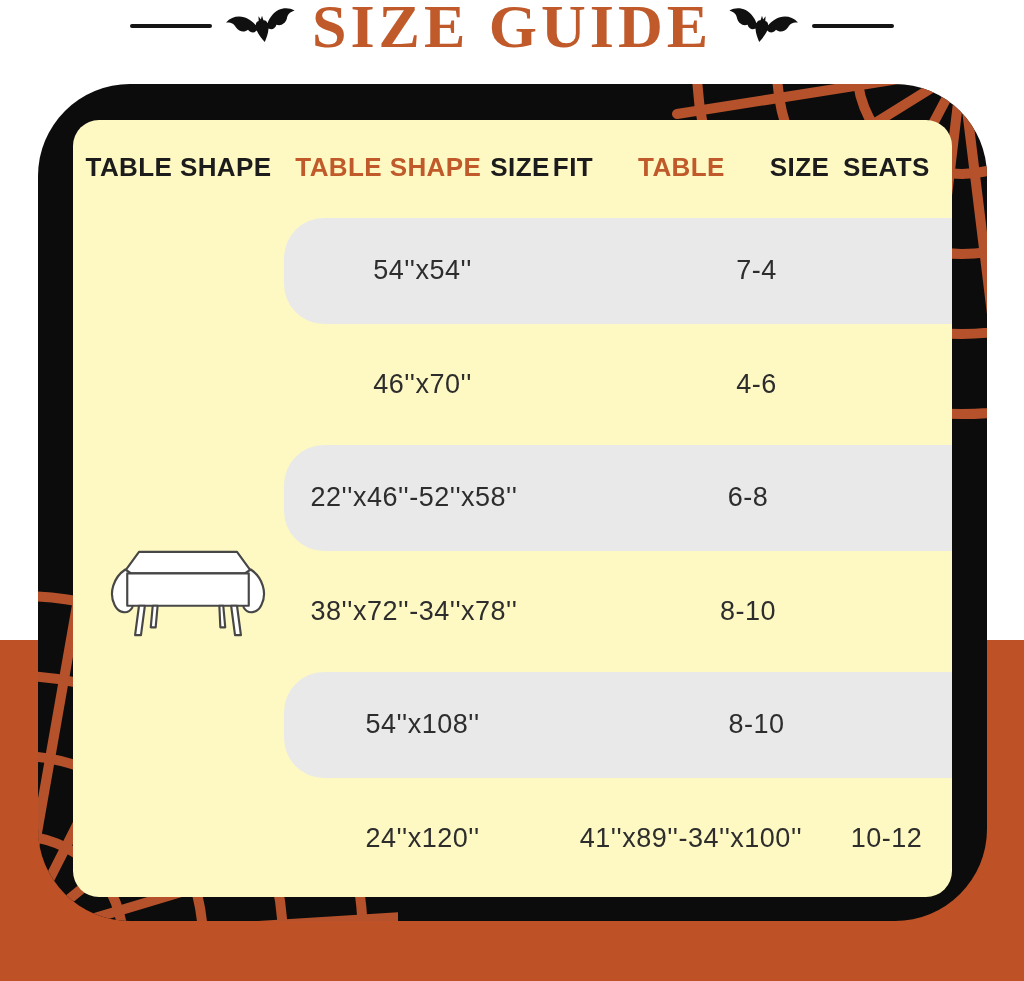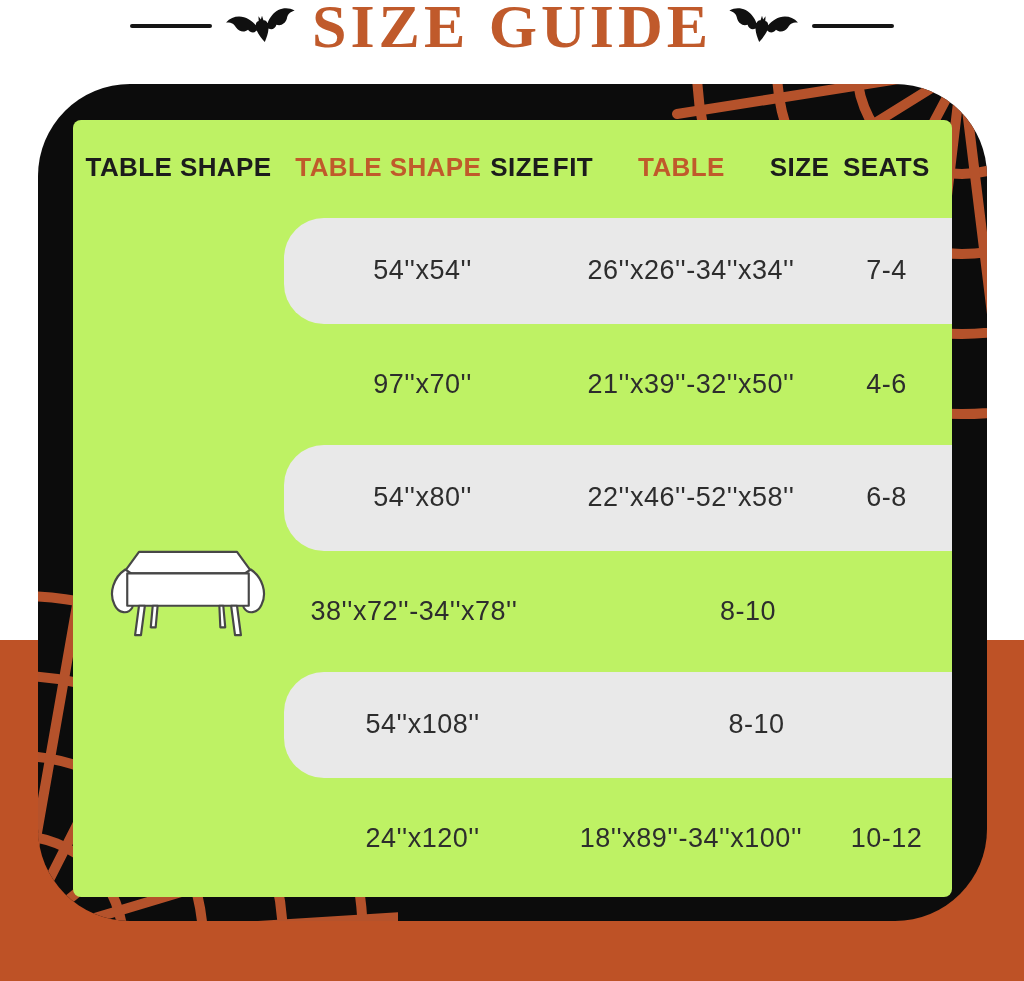--- a/index.html
+++ b/index.html
@@ -20,21 +20,21 @@
 
   
   .card{position:absolute;left:38px;top:84px;width:949px;height:837px;background:#0C0C0C;border-radius:92px;overflow:hidden;z-index:2;}
   .web{position:absolute;pointer-events:none;}
   .web svg{display:block;width:100%;height:100%;}
   .web-tr{top:0;right:0;width:330px;height:360px;}
   .web-bl{bottom:0;left:0;width:360px;height:335px;}
   .web path,.web circle,.web line{stroke:#B5522B;stroke-width:10;fill:none;stroke-linecap:round;}
 
   
-  .inner{position:absolute;left:35px;right:35px;top:36px;bottom:24px;background:#bef264;border-radius:8px;overflow:hidden;}
+  .inner{position:absolute;left:35px;right:35px;top:36px;bottom:24px;background:#fef9c3;border-radius:26px;overflow:hidden;}
 
   .hrow{display:flex;align-items:center;height:94px;}
   .hcell{display:flex;justify-content:center;align-items:baseline;gap:9px;font-weight:700;font-size:26px;letter-spacing:0.4px;color:#1C1C1C;white-space:nowrap;}
   .accent{color:#C05A2B;}
   .c1{width:211px;}.c2{width:277px;}.c3{width:260px;gap:45px;}.c4{flex:1;}
 
   .rows{position:relative;}
   .row{position:relative;height:113.5px;display:flex;align-items:center;}
   .shade{position:absolute;left:211px;right:0;top:4px;bottom:4px;background:#E9E9E9;border-radius:40px 0 0 40px;}
   .cell{position:relative;text-align:center;font-size:27px;color:#2D2D2D;letter-spacing:0.5px;white-space:nowrap;z-index:1;}
@@ -113,56 +113,53 @@
         <span>SEATS</span>
       </div>
     </div>
 
     <div class="rows">
 
       <div class="row">
         <div class="shade"></div>
         <div class="cell c1"></div>
         <div class="cell c2">54''x54''</div>
-        <div class="cell c3">26''x26''-34''x34''</div>
         <div class="cell c4">7-4</div>
       </div>
 
       <div class="row">
         <div class="cell c1"></div>
-        <div class="cell c2">97''x70''</div>
-        <div class="cell c3">21''x39''-32''x50''</div>
+        <div class="cell c2">46''x70''</div>
         <div class="cell c4">4-6</div>
       </div>
 
       <div class="row">
         <div class="shade"></div>
         <div class="cell c1"></div>
-        <div class="cell c2">54''x80''</div>
         <div class="cell c3">22''x46''-52''x58''</div>
         <div class="cell c4">6-8</div>
       </div>
 
       <div class="row">
         <div class="cell c1"></div>
         <div class="cell c3">38''x72''-34''x78''</div>
         <div class="cell c4">8-10</div>
       </div>
 
       <div class="row">
         <div class="shade"></div>
         <div class="cell c1"></div>
         <div class="cell c2">54''x108''</div>
         <div class="cell c4">8-10</div>
       </div>
 
       <div class="row">
         <div class="cell c1"></div>
         <div class="cell c2">24''x120''</div>
-        <div class="cell c3">18''x89''-34''x100''</div>
+        <div class="cell c3">41''x89''-34''x100''</div>
         <div class="cell c4">10-12</div>
       </div>
 
     </div>
 
     <div class="table-art">
       <svg viewBox="0 0 160 100">
         <polygon points="30,8 130,8 146,30 14,30"></polygon>
         <path d="M16,26 C4,34 -1,50 5,62 C9,71 19,72 23,65 C26,59 24,44 22,30 Z"></path>
         <path d="M144,26 C156,34 161,50 155,62 C151,71 141,72 137,65 C134,59 136,44 138,30 Z"></path>

